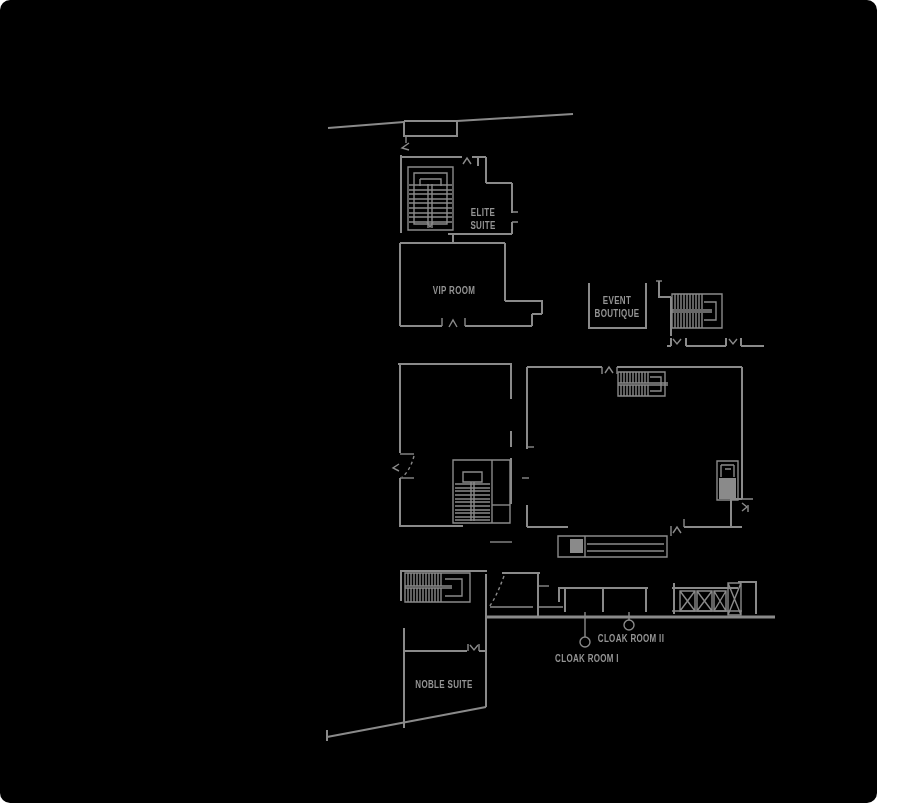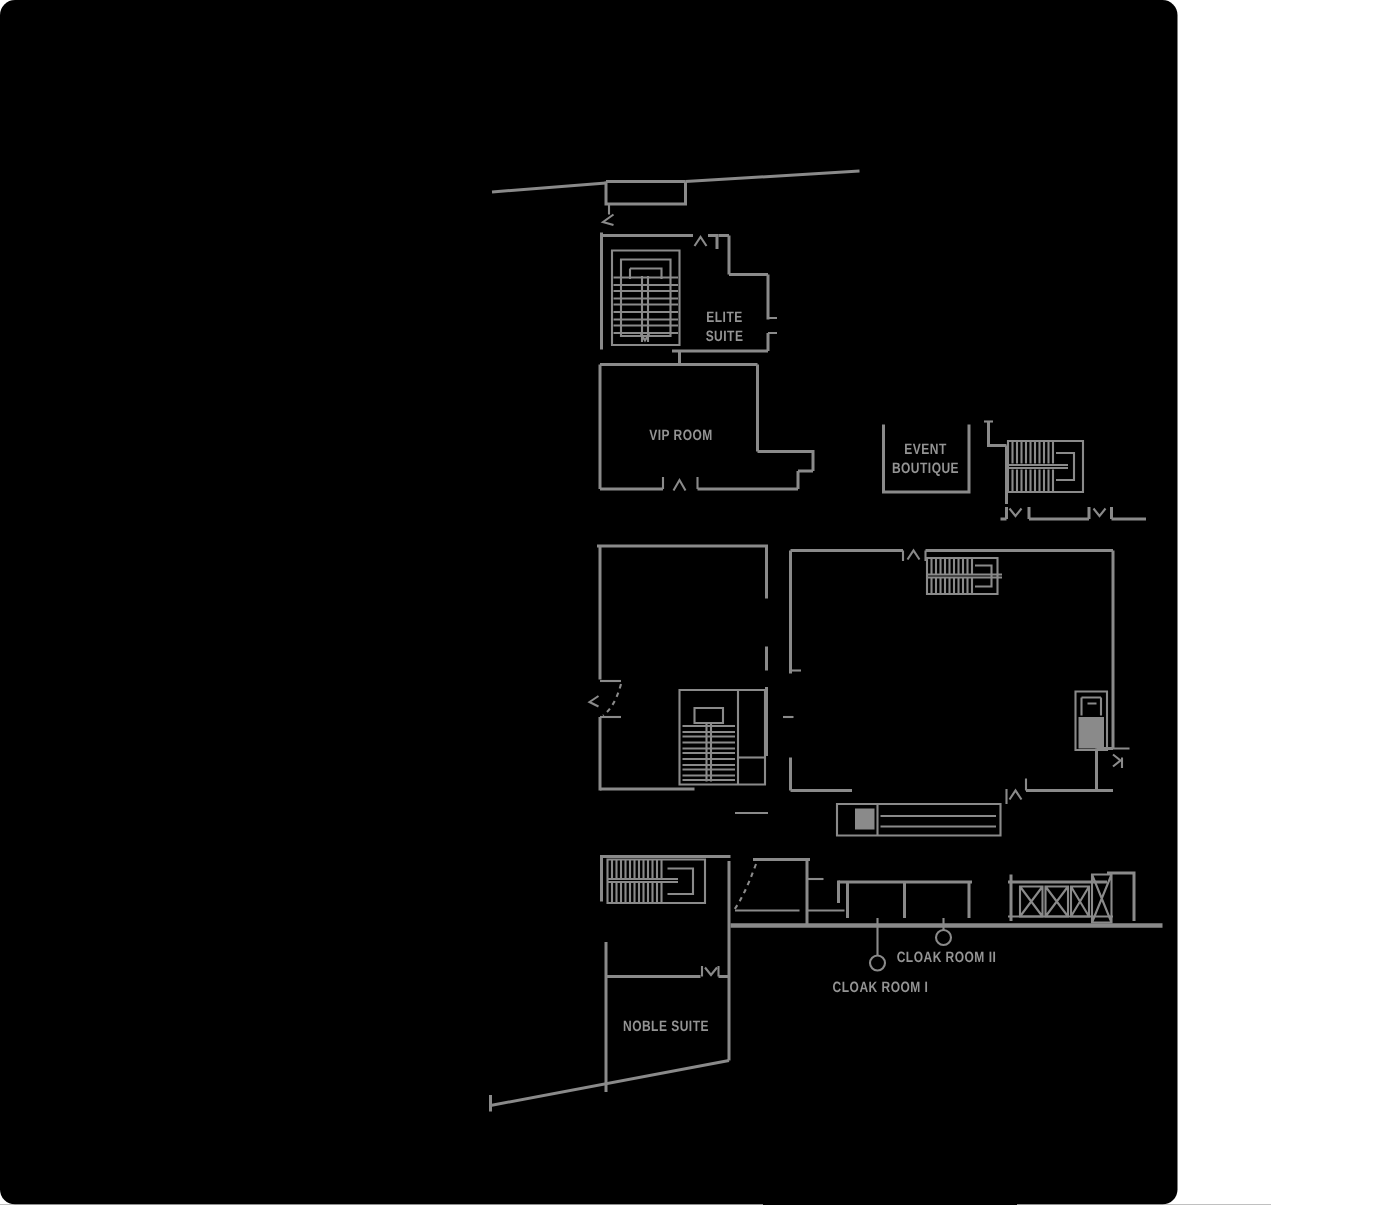--- a/index.html
+++ b/index.html
@@ -1,17 +1,17 @@
 <!DOCTYPE html>
 <html style="--background: #000000; --line: #8a8a8a; --text: #949494; --frame-border: #2f2f2f;"><head>
 <meta charset="utf-8">
 <style>
   html,body{margin:0;padding:0;background:#ffffff;}
   .frame{
-    position:relative;width:785px;height:803px;
+    position:relative;width:877px;height:803px;
     background:var(--background,#000);
     border-radius:10px;overflow:hidden;
     font-family:"Liberation Sans",sans-serif;
   }
   svg.plan{position:absolute;left:0;top:0;}
   svg.plan path, svg.plan circle, svg.plan rect{
     stroke:var(--line,#8a8a8a);fill:none;stroke-width:2;
   }
   svg.plan .thin{stroke-width:1.4;}
   svg.plan .thick{stroke-width:3;}

